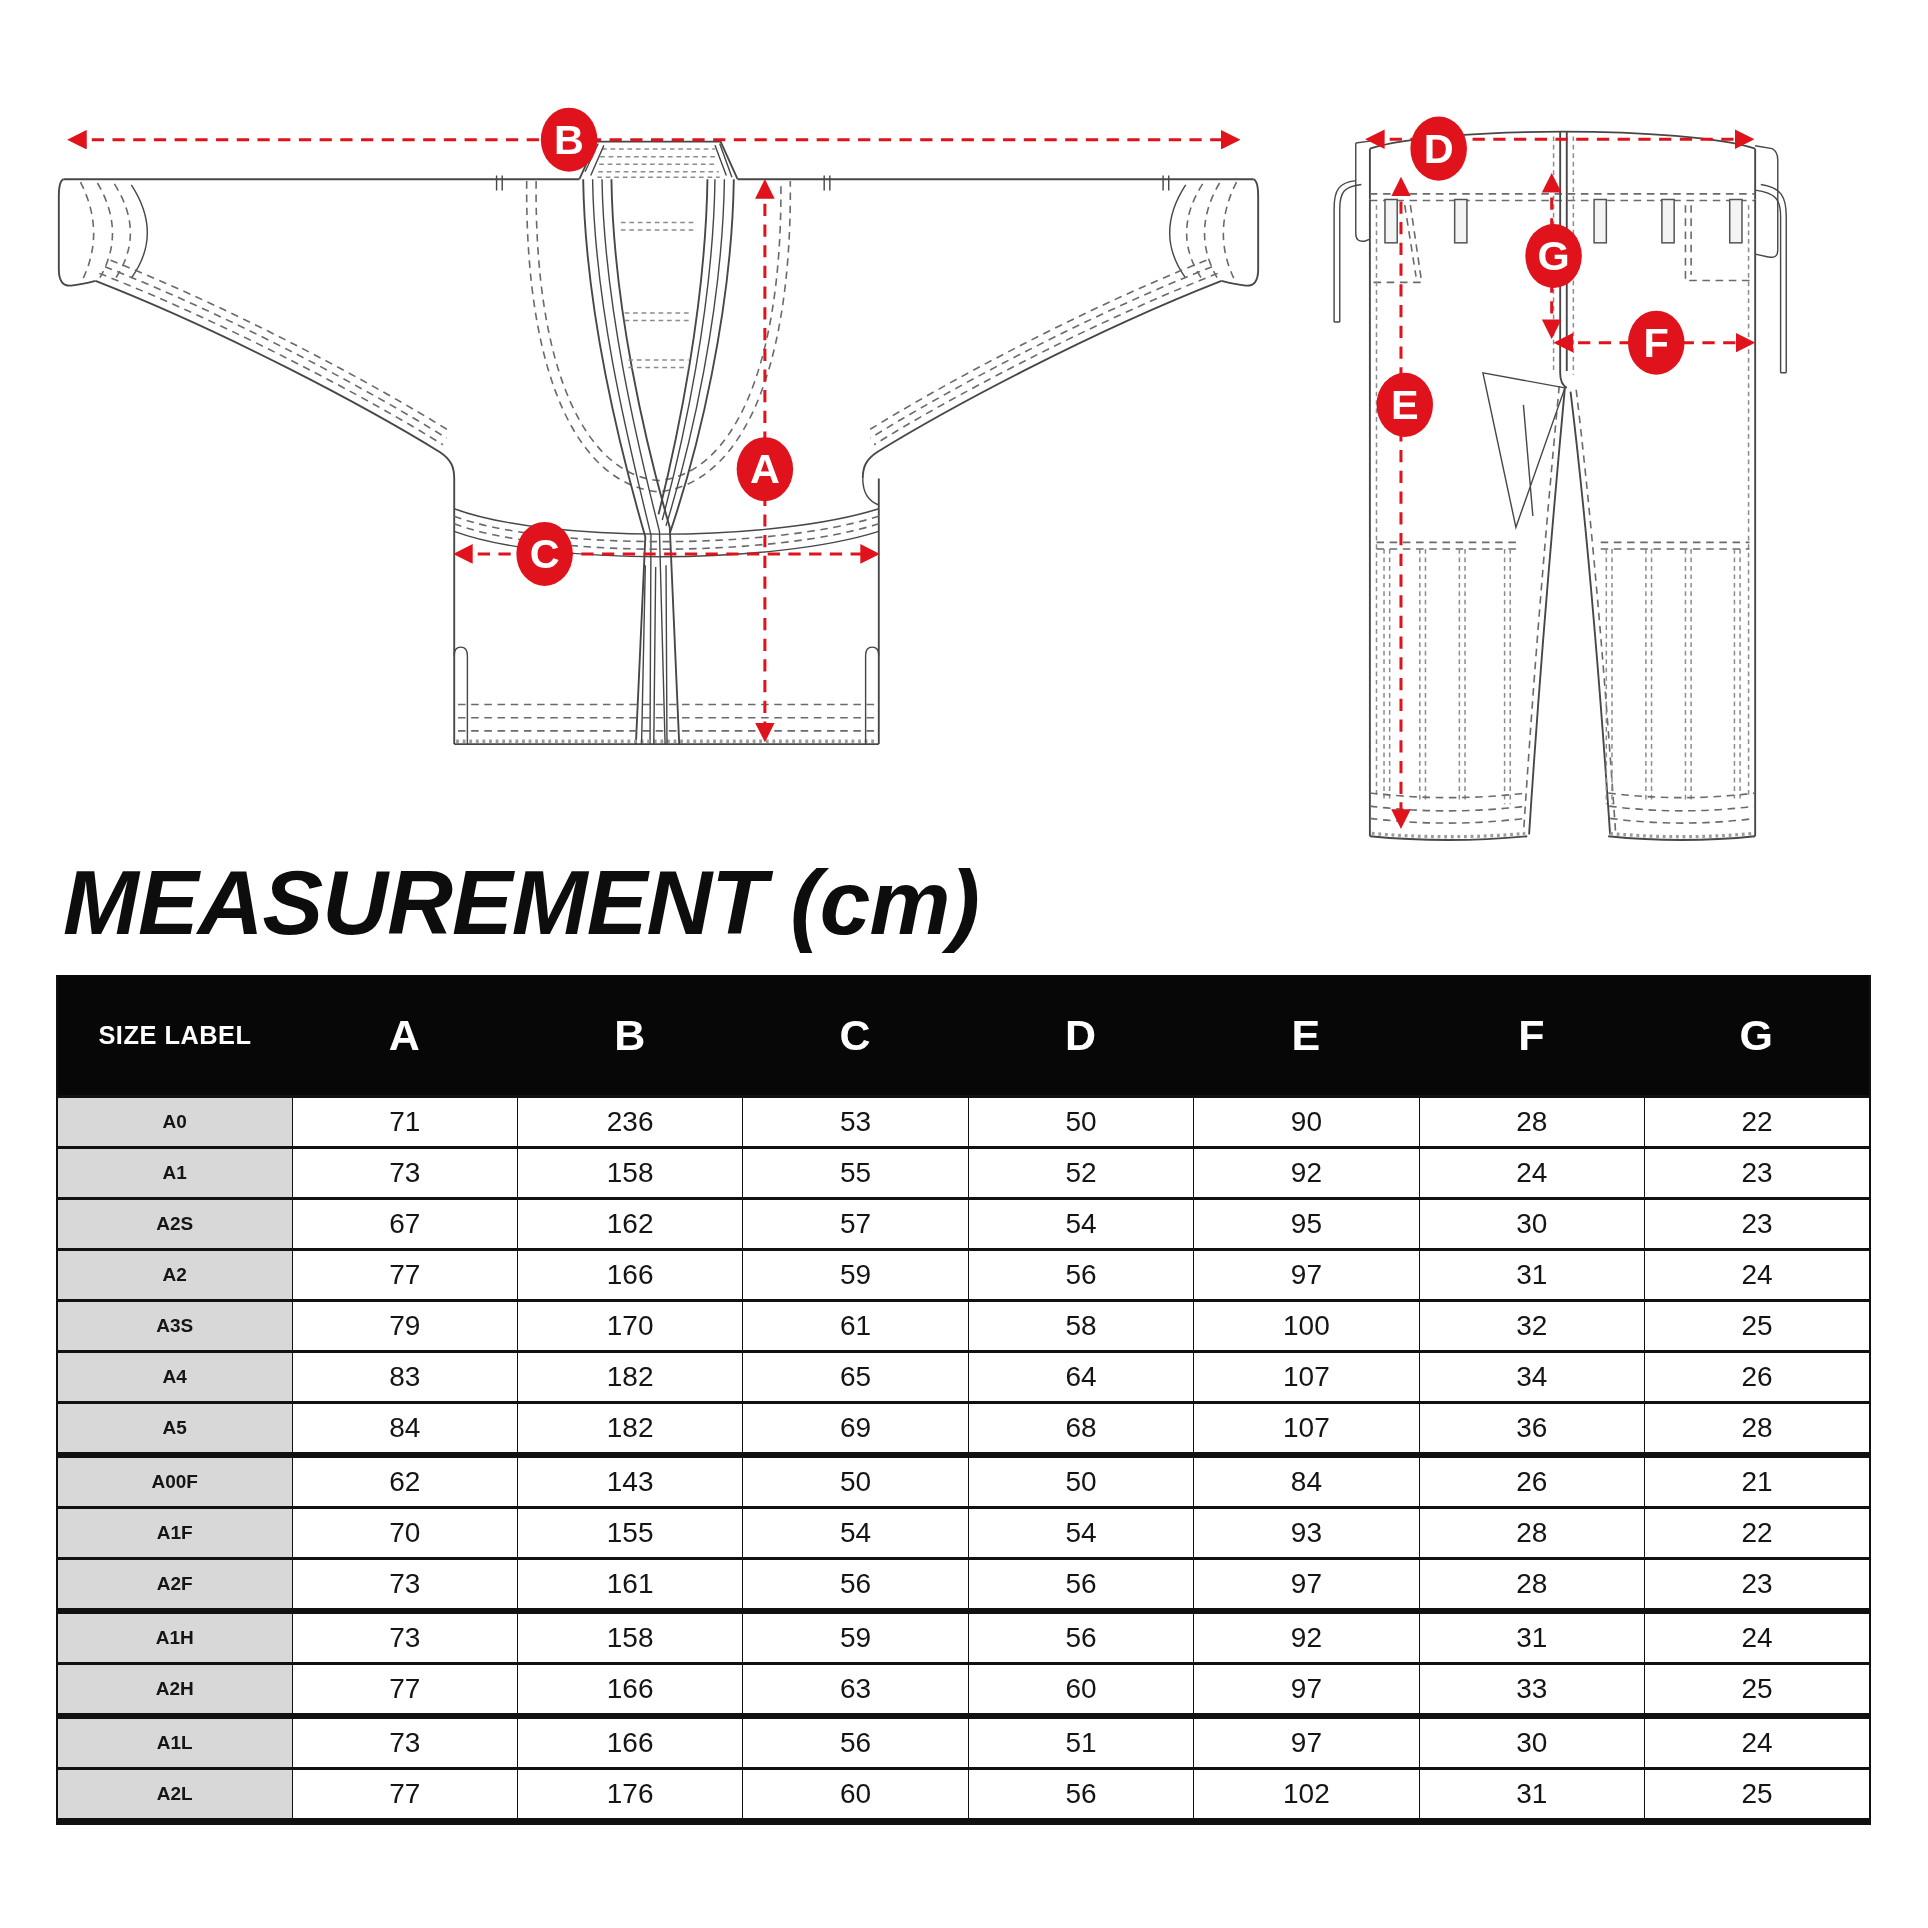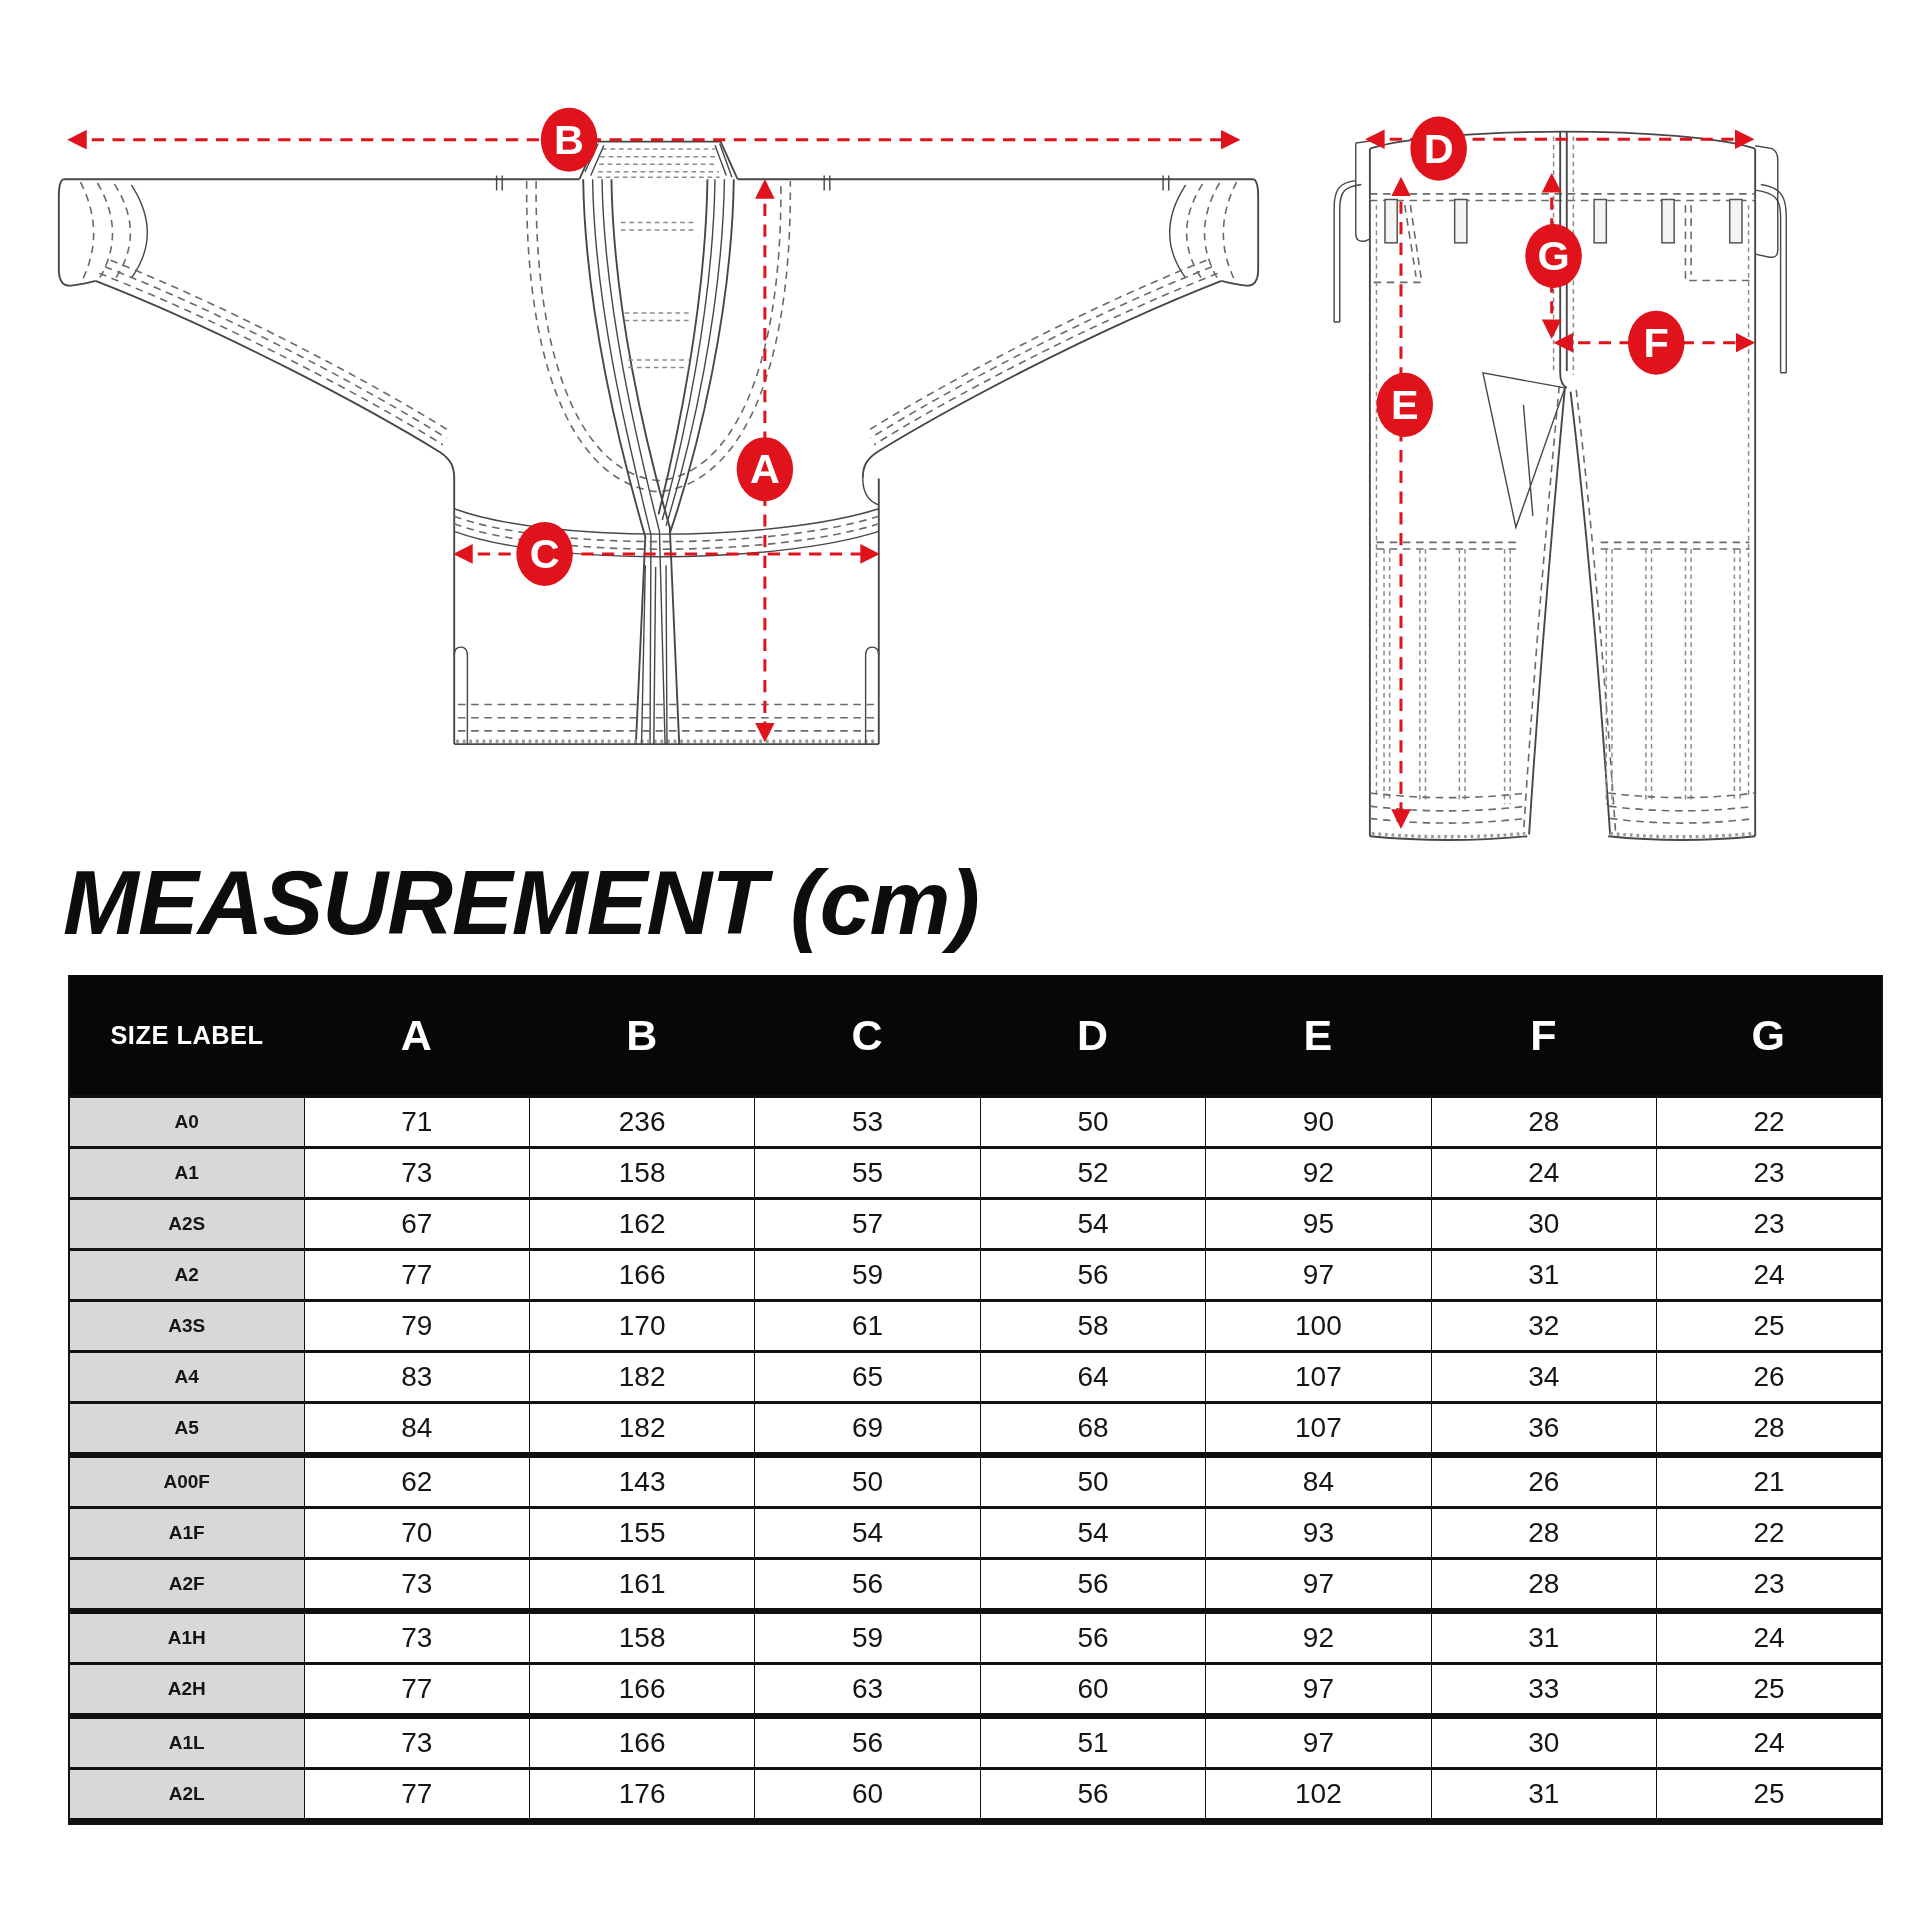--- a/index.html
+++ b/index.html
@@ -23,21 +23,21 @@
   .badge-t{fill:#fff;font-family:"Liberation Sans",sans-serif;font-weight:800;font-size:44px;text-anchor:middle;}
   .loop{fill:#f4f4f4;stroke:#555;stroke-width:1.6;}
 
   
   .page-title{position:absolute;left:56px;top:844px;margin:7px;font-size:91px;font-weight:900;
               letter-spacing:-0.9px;color:#0d0d0d;white-space:nowrap;font-style:italic;}
 
   
   .tbl-wrap{position:absolute;left:56px;top:975px;width:1815px;}
   table{width:100%;border-collapse:collapse;table-layout:fixed;
-        border-left:2.8px solid #111;border-right:2.8px solid #111;border-bottom:7.5px solid #111;margin-left:12px;}
+        border-left:2.8px solid #111;border-right:2.8px solid #111;border-bottom:7.5px solid #111;}
   thead th{background:var(--headerbg);color:var(--headerfg);height:118px;border:none;
            font-weight:800;font-size:43px;letter-spacing:0.9px;}
   thead th.size-col{font-size:25.4px;letter-spacing:0.5px;width:232px;}
   tbody td{border-top:3.8px solid #111;border-left:1.9px solid #111;height:46px;
            text-align:center;vertical-align:middle;font-size:28px;font-weight:400;
            background:#fff;color:#151515;}
   tbody td:first-child{border-left:none;}
   tbody td.size-cell{background:var(--labelbg);font-weight:800;font-size:19px;border-right:1.9px solid #111;}
   tbody tr.group-end td{border-bottom:6.6px solid #111;}
 </style>

